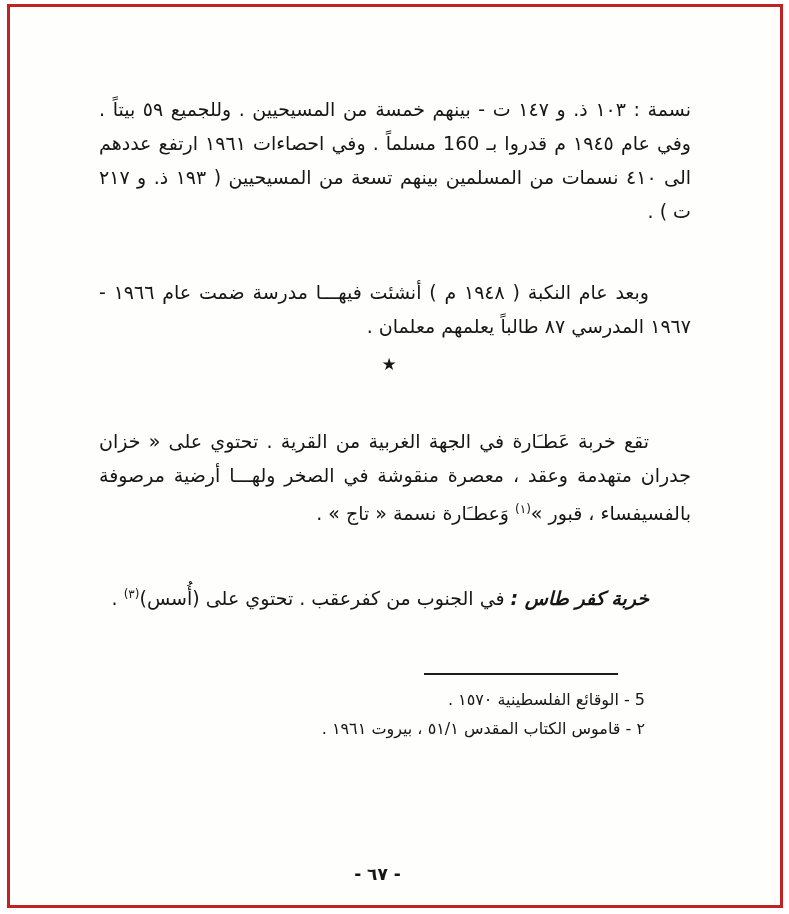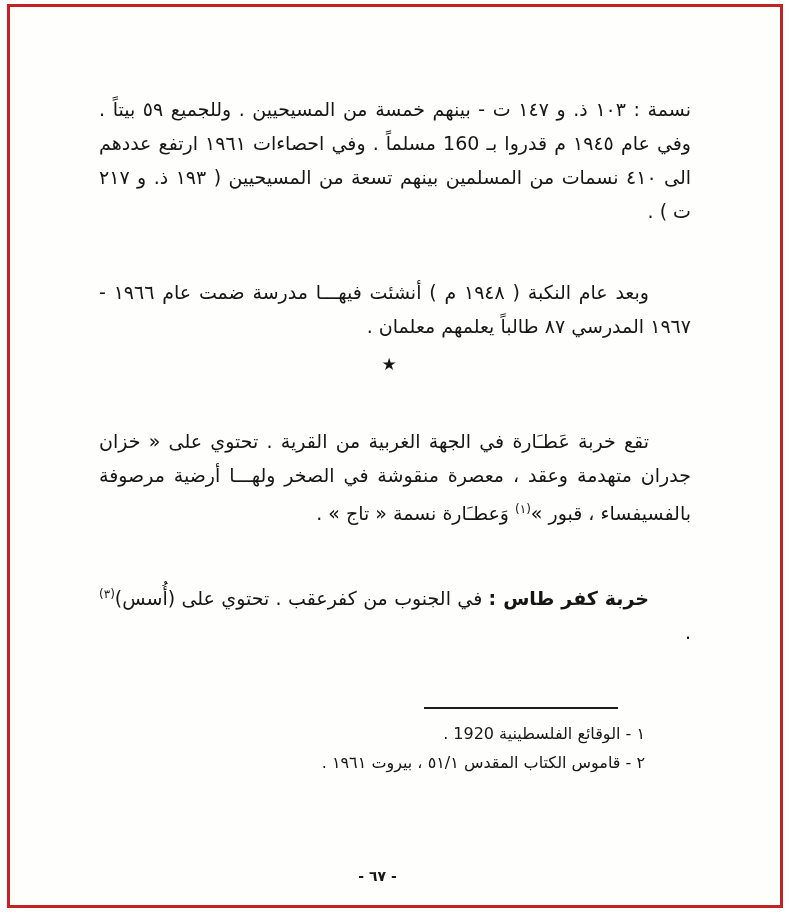--- a/index.html
+++ b/index.html
@@ -39,20 +39,21 @@
     text-indent: 42px;
     margin-top: 47px;
   }
   .fn-ref {
     font-size: 12px;
     vertical-align: 7px;
     letter-spacing: 0;
   }
   .lead-bold {
     font-weight: bold;
+    font-style: italic;
   }
   .star-sep {
     text-align: center;
     font-size: 17px;
     line-height: 26px;
     margin: 4px 12px 12px 0;
     letter-spacing: 0;
   }
   .footnote-section {
     margin-top: 58px;
@@ -72,21 +73,21 @@
   }
   .footnote-item {
     white-space: nowrap;
   }
   .page-number {
     position: absolute;
     bottom: 30px;
     left: 0;
     right: 34px;
     text-align: center;
-    font-size: 14px;
+    font-size: 17px;
     font-weight: bold;
     direction: rtl;
     letter-spacing: 2px;
   }
 </style>
 </head>
 <body>
 
 <div class="page-frame"></div>
 
@@ -100,21 +101,21 @@
 
   <p class="para indented"><span>تقع خربة عَطـَارة في الجهة الغربية من القرية . تحتوي على « خزان جدران متهدمة وعقد ، معصرة منقوشة في الصخر ولهـــا أرضية مرصوفة بالفسيفساء ، قبور »</span><span class="fn-ref">(١)</span><span> وَعطـَارة نسمة « تاج » .</span></p>
 
 
 
   <p class="para indented"><span class="lead-bold">خربة كفر طاس :</span><span> في الجنوب من كفرعقب . تحتوي على (أُسس)</span><span class="fn-ref">(٣)</span><span> .</span></p>
 
   <div class="footnote-section">
     <hr class="footnote-rule">
     <div class="footnotes">
-      <div class="footnote-item">١ - الوقائع الفلسطينية 1920 .</div>
+      <div class="footnote-item">5 - الوقائع الفلسطينية ١٥٧٠ .</div>
       <div class="footnote-item">٢ - قاموس الكتاب المقدس ٥١/١ ، بيروت ١٩٦١ .</div>
 
     </div>
   </div>
 
 </div>
 
 <div class="page-number">- ٦٧ -</div>
 
 </body></html>

